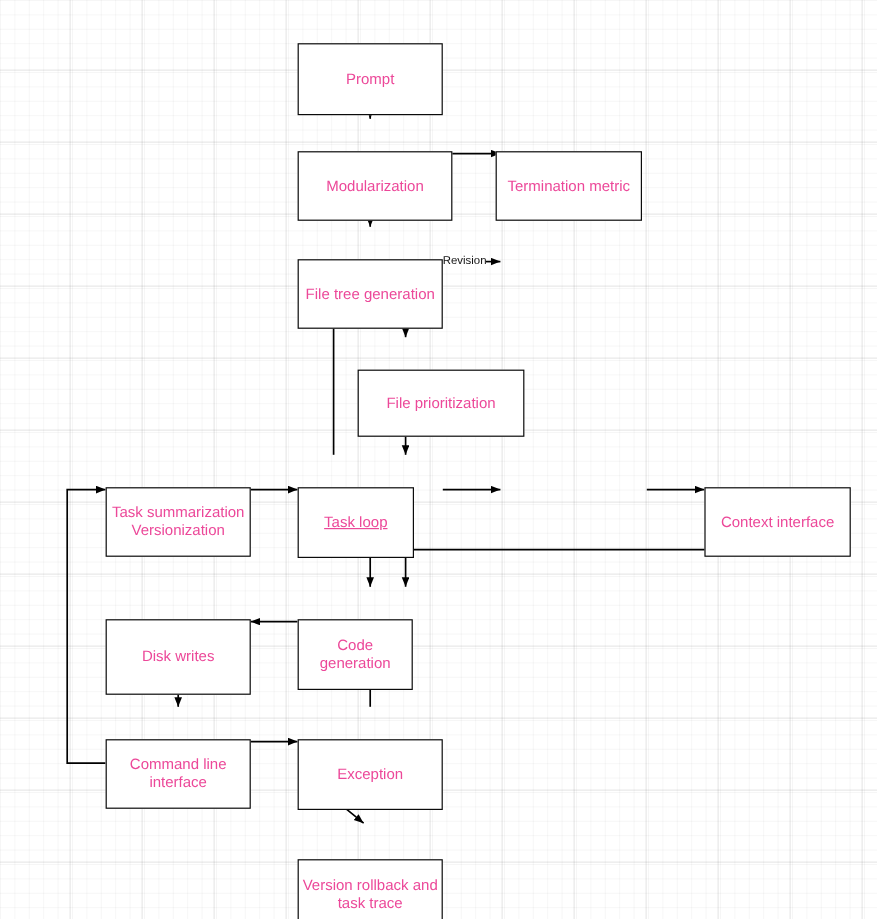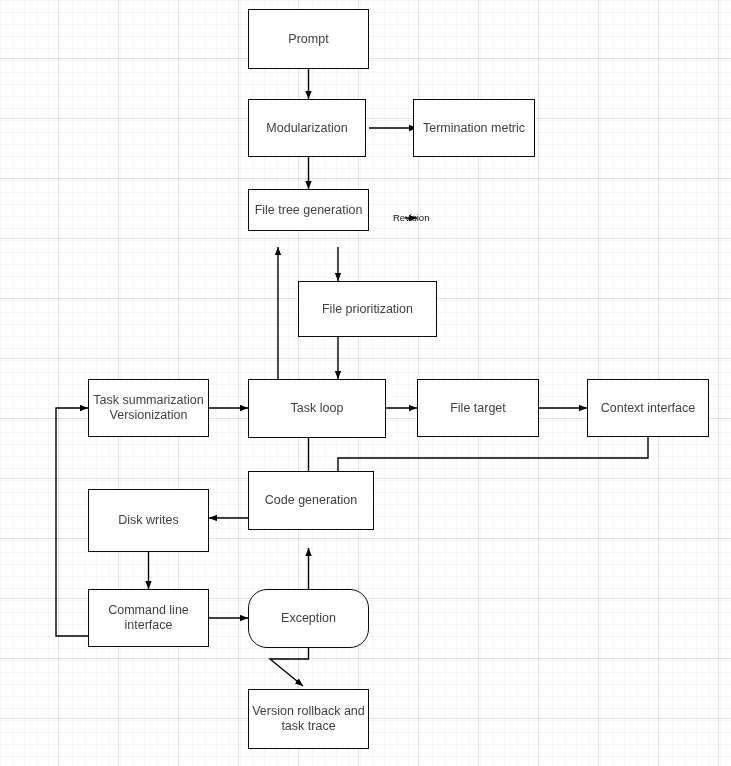--- a/index.html
+++ b/index.html
@@ -34,32 +34,32 @@
     position: absolute;
     box-sizing: border-box;
     border: 1.4px solid #0b0b0b;
     background: #ffffff;
     display: flex;
     align-items: center;
     justify-content: center;
     text-align: center;
     font-size: 12.5px;
     line-height: 15px;
-    color: #404040;
+    color: #ec4899;
     padding: 2px 3px;
     white-space: pre-line;
+    margin-top: 27px;
   }
   .edge-label {
     position: absolute;
     font-size: 9.5px;
     line-height: 11px;
     color: #101010;
     background: transparent;
     white-space: nowrap;
-    margin-left: 24px;
   }
 </style>
 </head>
 <body>
 
 <div id="canvas">
 
   <svg id="edge-layer" width="731" height="766" viewBox="0 0 731 766" xmlns="http://www.w3.org/2000/svg">
     <defs>
       <marker id="arrow" markerWidth="9" markerHeight="9" refX="8" refY="3.2" orient="auto" markerUnits="userSpaceOnUse">
@@ -101,45 +101,44 @@
       <path d="M88,636 L56,636 L56,408 L88,408" marker-end="url(#arrow)"></path>
 
       <path d="M308.5,589 L308.5,548" marker-end="url(#arrow)"></path>
 
       <path d="M308.5,648 L308.5,659 L270,659 L303,686" marker-end="url(#arrow)"></path>
     </g>
   </svg>
 
   <div class="node" style="left:248px;top:9px;width:121px;height:60px;">Prompt</div>
 
-  <div class="node" style="left:248px;top:99px;width:118px;height:58px;">Modularization</div>
+  <div class="node" style="left:248px;top:99px;width:129px;height:58px;">Modularization</div>
 
   <div class="node" style="left:413px;top:99px;width:122px;height:58px;">Termination metric</div>
 
-  <div class="node" style="left:248px;top:189px;width:121px;height:42px;">File tree generation</div>
+  <div class="node" style="left:248px;top:189px;width:121px;height:58px;">File tree generation</div>
 
 
   <div class="node" style="left:298px;top:281px;width:139px;height:56px;">File prioritization</div>
 
   <div class="node" style="left:88px;top:379px;width:121px;height:58px;">Task summarization
 Versionization</div>
 
-  <div class="node" style="left:248px;top:379px;width:138px;height:59px;">Task loop</div>
+  <div class="node" style="left:248px;top:379px;width:97px;height:59px;text-decoration:underline;">Task loop</div>
 
-  <div class="node" style="left:417px;top:379px;width:122px;height:58px;">File target</div>
 
   <div class="node" style="left:587px;top:379px;width:122px;height:58px;">Context interface</div>
 
   <div class="node" style="left:88px;top:489px;width:121px;height:63px;">Disk writes</div>
 
-  <div class="node" style="left:248px;top:471px;width:126px;height:59px;">Code generation</div>
+  <div class="node" style="left:248px;top:489px;width:96px;height:59px;">Code generation</div>
 
   <div class="node" style="left:88px;top:589px;width:121px;height:58px;">Command line
 interface</div>
 
-  <div class="node" style="left:248px;top:589px;width:121px;height:59px;border-radius:19px;">Exception</div>
+  <div class="node" style="left:248px;top:589px;width:121px;height:59px;">Exception</div>
 
   <div class="node" style="left:248px;top:689px;width:121px;height:60px;">Version rollback and
 task trace</div>
 
   <div class="edge-label" style="left:369px;top:212px;">Revision</div>
 
 </div>
 
 </body></html>

